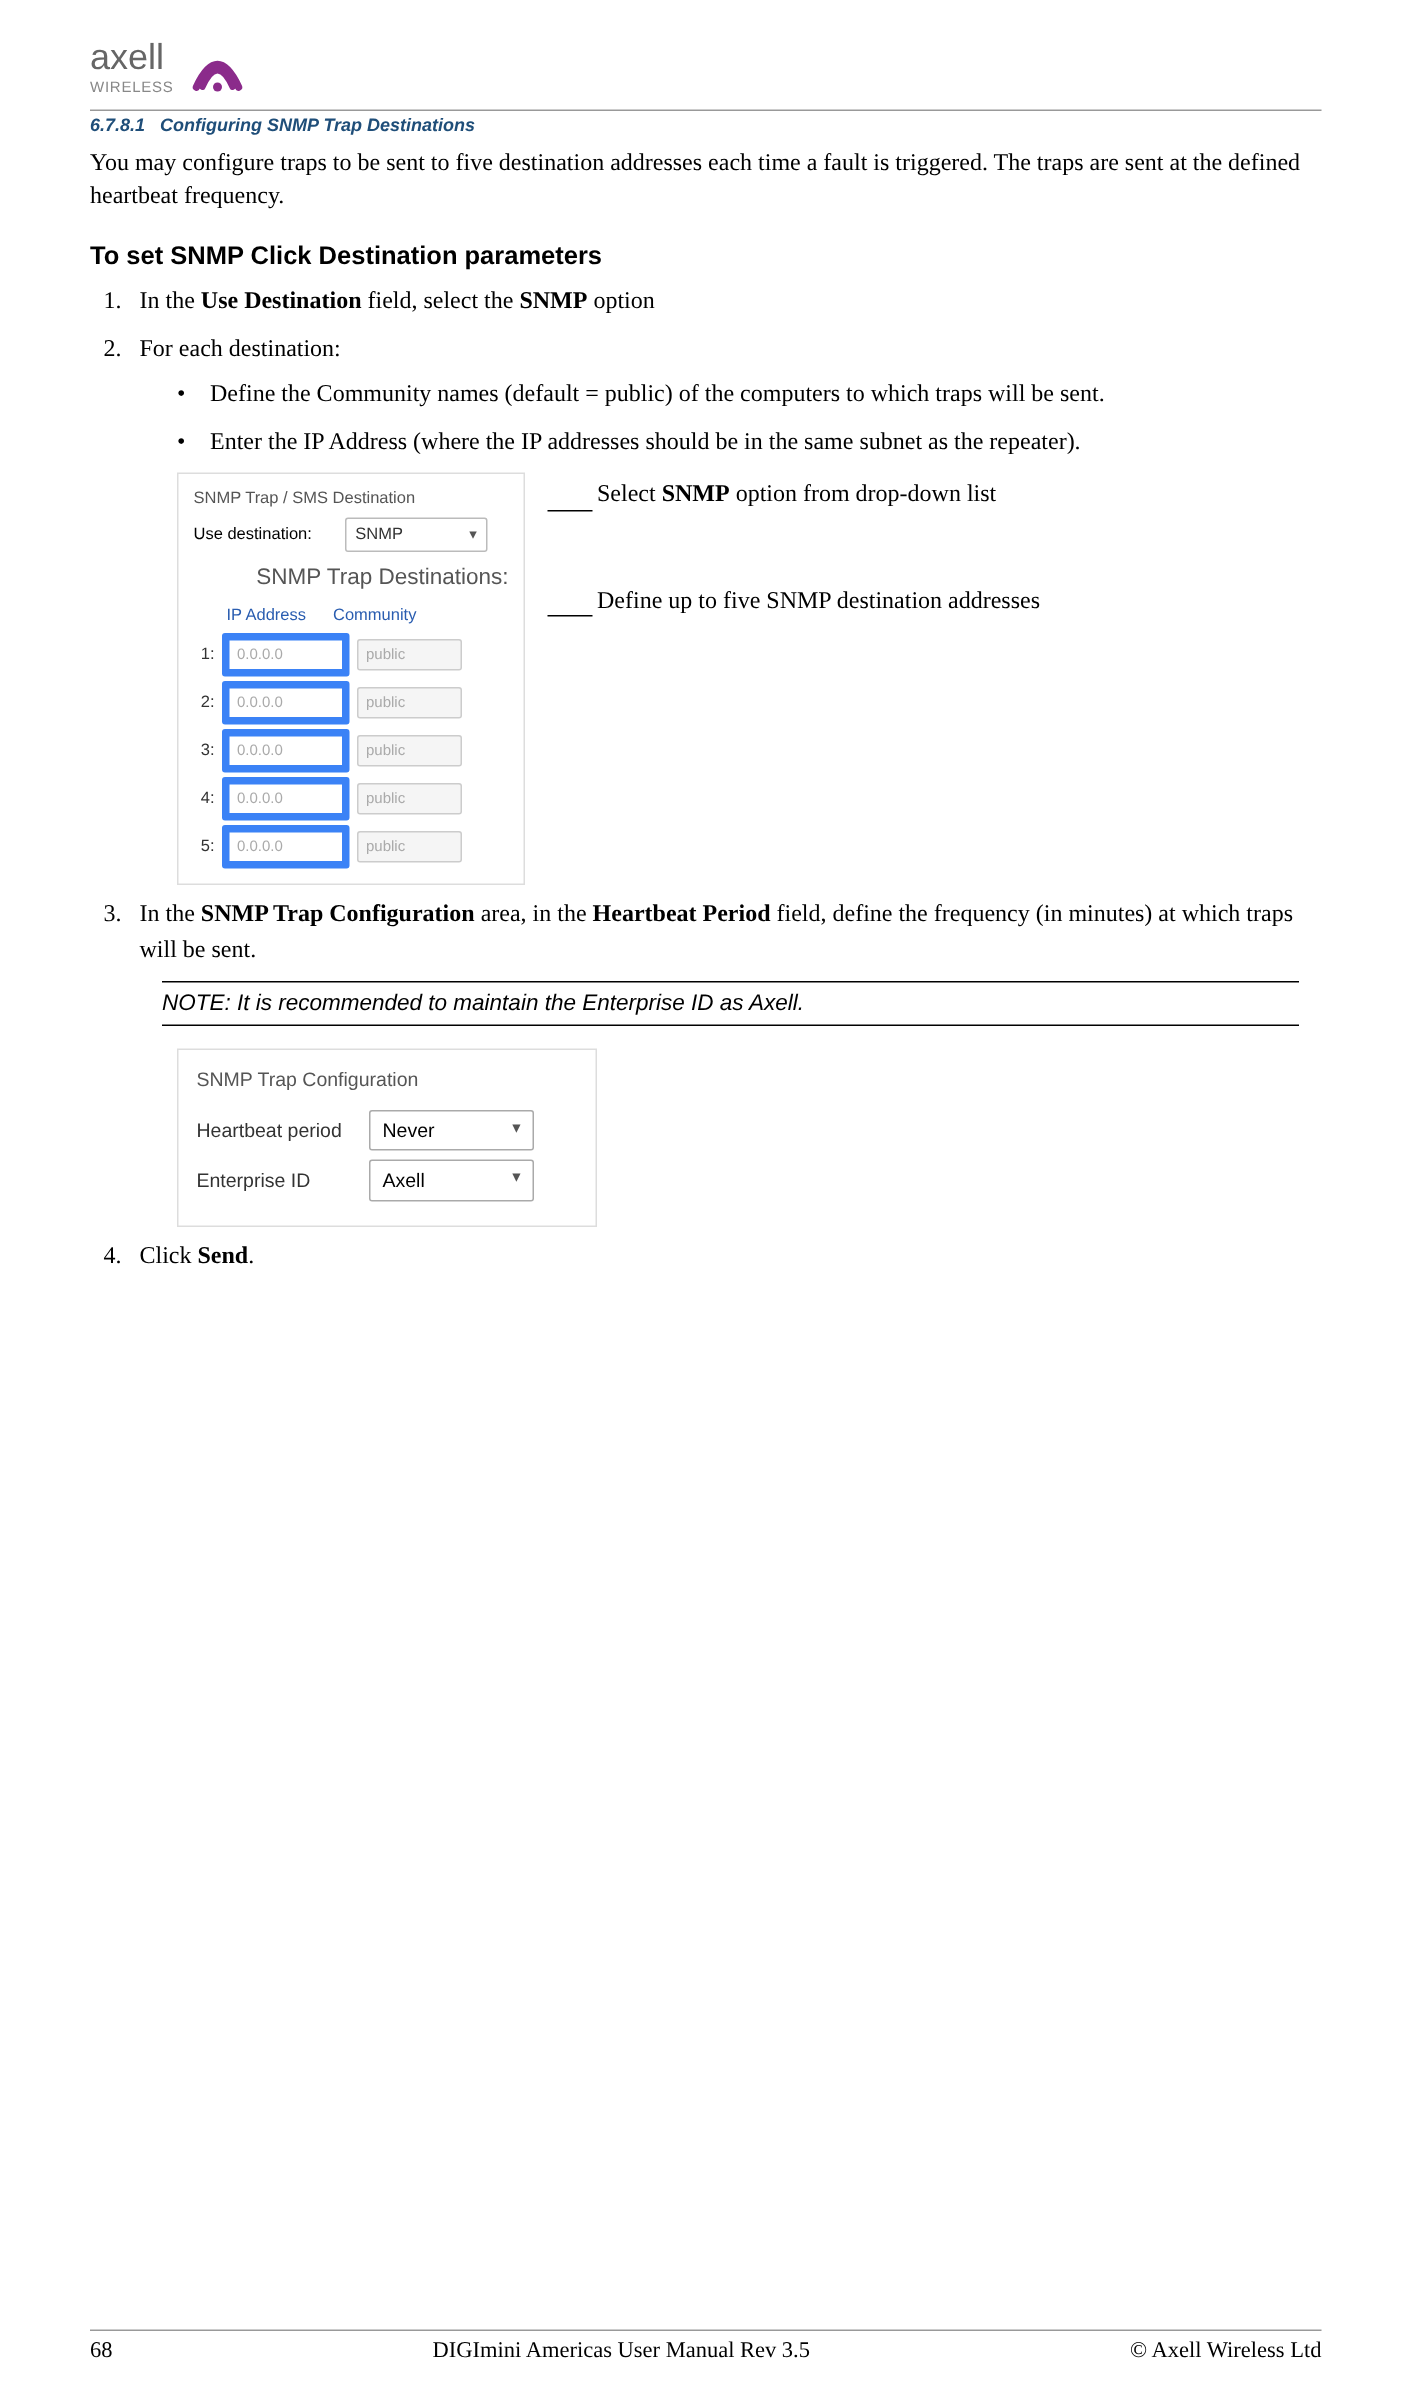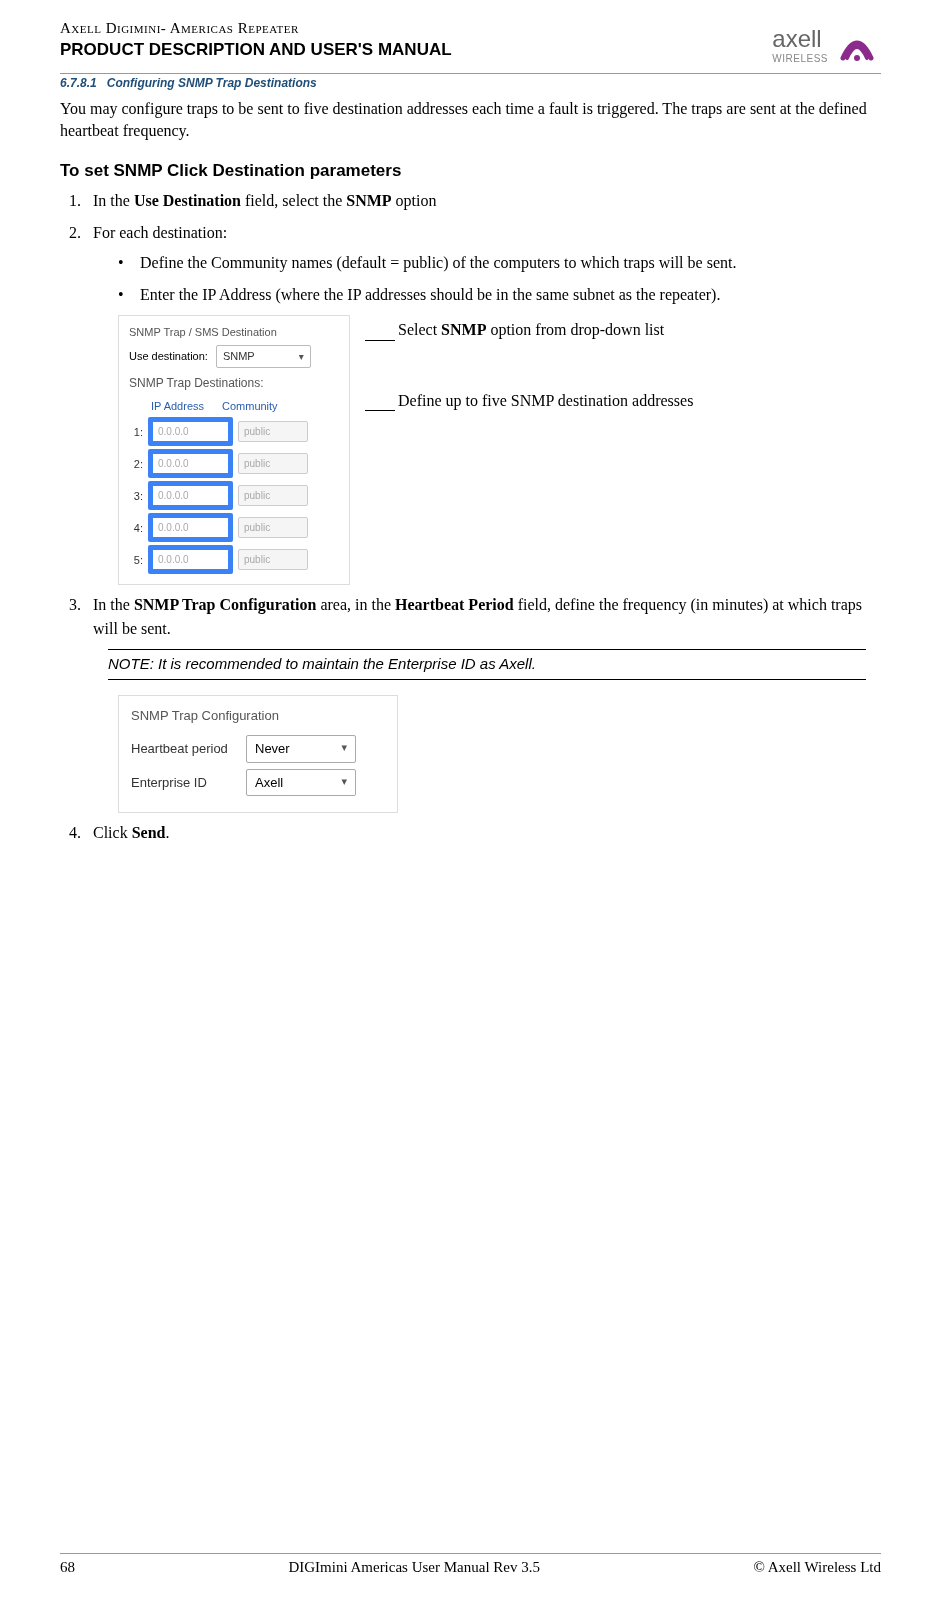--- a/index.html
+++ b/index.html
@@ -129,44 +129,45 @@
       background: #fff;
     }
     .fieldset-label {
       color: #555;
       font-size: 11px;
       margin-bottom: 5px;
     }
     .inline-row {
       display: flex;
       align-items: center;
-      gap: 8px;
+      gap: 22px;
       margin-bottom: 6px;
     }
     .select-box {
       border: 1px solid #bbb;
       padding: 2px 6px;
       width: 95px;
       display: flex;
       justify-content: space-between;
       align-items: center;
       font-size: 11px;
       color: #333;
       background: #fff;
       border-radius: 2px;
     }
     .select-box::after {
       content: "▾";
       color: #555;
       font-size: 10px;
     }
     .small-label {
-      font-size: 12px;
+      font-size: 15px;
       color: #555;
       margin-top: 4px;
+      text-align: right;
     }
     .column-headers {
       display: flex;
       gap: 18px;
       margin-left: 22px;
       margin-top: 6px;
     }
     .column-headers span {
       color: #2a5db0;
       font-size: 11px;
@@ -278,24 +279,20 @@
       padding-top: 5px;
       display: flex;
       justify-content: space-between;
       font-size: 15px;
     }
   </style>
 </head>
 <body>
 
 <div class="header">
-  <div class="header-left">
-    <div class="header-line1">Axell Digimini- Americas Repeater</div>
-    <div class="header-line2">PRODUCT DESCRIPTION AND USER'S MANUAL</div>
-  </div>
   <div class="logo">
     <div class="logo-col">
       <span class="logo-text">axell</span>
       <span class="logo-sub">WIRELESS</span>
     </div>
     <svg class="logo-icon" viewBox="0 0 48 48">
       <path d="M 10 38 Q 24 8 38 38" fill="none" stroke="#8B2B8B" stroke-width="5" stroke-linecap="round"></path>
       <path d="M 14 38 Q 24 16 34 38" fill="none" stroke="#8B2B8B" stroke-width="4" stroke-linecap="round"></path>
       <circle cx="24" cy="38" r="3" fill="#8B2B8B"></circle>
     </svg>

